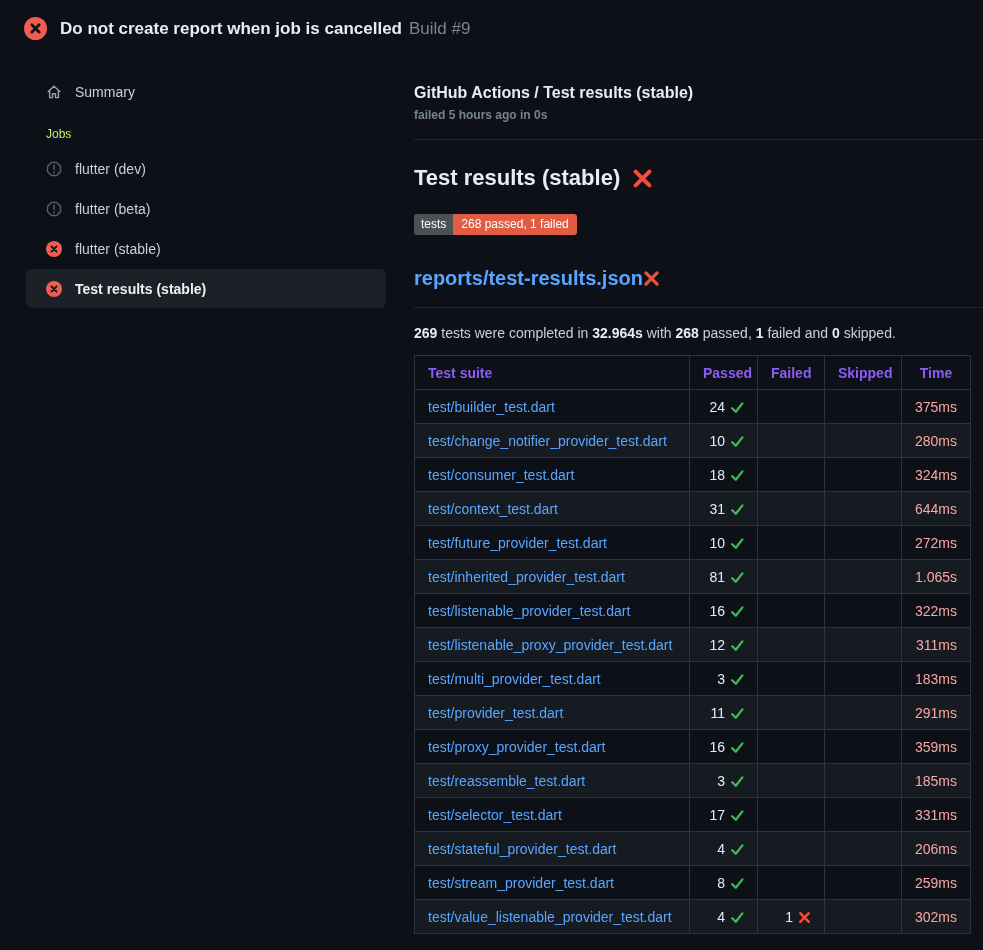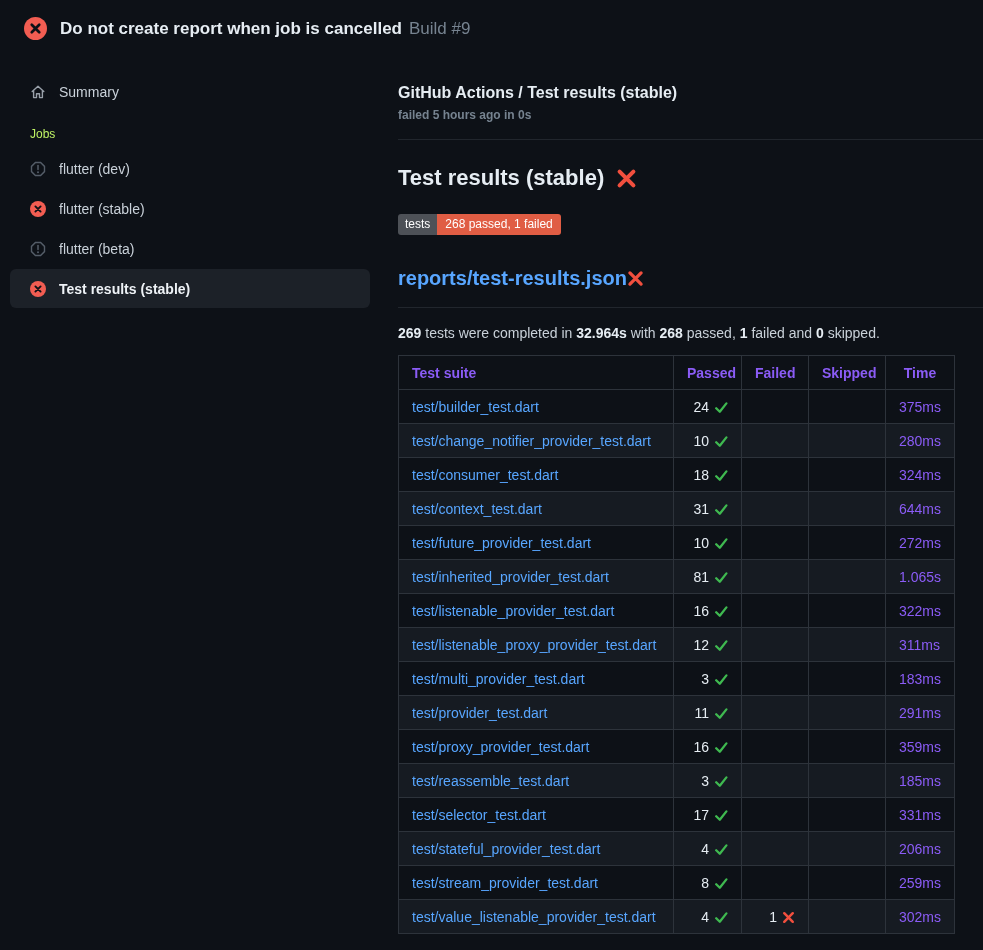--- a/index.html
+++ b/index.html
@@ -23,21 +23,21 @@
     font-size: 17px; font-weight: 700; color: #e6edf3;
   }
   .page-header .build {
     font-size: 17px; font-weight: 400; color: #768390; margin-left: 7px;
   }
 
   
   .layout { display: flex; align-items: flex-start; }
 
   
-  .sidebar { width: 380px; flex: 0 0 380px; padding: 22px 10px 0 10px; }
+  .sidebar { width: 380px; flex: 0 0 380px; padding: 22px 10px 0 10px; margin-left: 16px; }
   .side-item {
     display: flex; align-items: center; gap: 13px;
     padding: 9px 12px 9px 20px;
     border-radius: 6px;
     color: #c9d1d9;
     cursor: pointer;
   }
   .side-item .lbl { font-size: 14px; }
   .summary-item { margin-bottom: 14px; }
   .jobs-label {
@@ -94,21 +94,21 @@
   }
   .results th.col-suite { text-align: left; width: 275px; }
   .results th.col-passed { width: 68px; }
   .results th.col-failed { width: 67px; }
   .results th.col-skipped { width: 77px; }
   .results th.col-time { width: 69px; }
   .results tbody tr:nth-child(even) { background: #161b22; }
   .results td.suite a { color: #58a6ff; text-decoration: none; cursor: pointer; }
   .results td.num { text-align: right; white-space: nowrap; color: #e6edf3; }
   .results td.num .cell-icon { display: inline-block; vertical-align: -2px; margin-left: 5px; }
-  .results td.time { text-align: left; color: #8b5cf6; }
+  .results td.time { text-align: right; color: #fca5a5; }
 </style>
 </head>
 <body>
 
 <svg width="0" height="0" style="position:absolute">
   <defs>
     <g id="def-x-circle">
       <circle cx="8" cy="8" r="8" fill="#f25d52"></circle>
       <path d="M5.4 5.4 L10.6 10.6 M10.6 5.4 L5.4 10.6" stroke="#0d1117" stroke-width="1.9" stroke-linecap="round" fill="none"></path>
     </g>
@@ -161,33 +161,33 @@
           <svg width="16" height="16" viewBox="0 0 16 16">
               <use href="#def-stop-octagon"></use>
             </svg>
         </span>
         <span class="lbl">flutter (dev)</span>
       </div>
 
       <div class="side-item job-item">
         <span>
           <svg width="16" height="16" viewBox="0 0 16 16">
+              <use href="#def-stop-octagon"></use>
+            </svg>
+        </span>
+        <span class="lbl">flutter (beta)</span>
+      </div>
+
+      <div class="side-item job-item">
+        <span>
+          <svg width="16" height="16" viewBox="0 0 16 16">
               <use href="#def-x-circle"></use>
             </svg>
         </span>
         <span class="lbl">flutter (stable)</span>
-      </div>
-
-      <div class="side-item job-item">
-        <span>
-          <svg width="16" height="16" viewBox="0 0 16 16">
-              <use href="#def-stop-octagon"></use>
-            </svg>
-        </span>
-        <span class="lbl">flutter (beta)</span>
       </div>
 
       <div class="side-item job-item selected">
         <span>
           <svg width="16" height="16" viewBox="0 0 16 16">
               <use href="#def-x-circle"></use>
             </svg>
         </span>
         <span class="lbl">Test results (stable)</span>
       </div>

